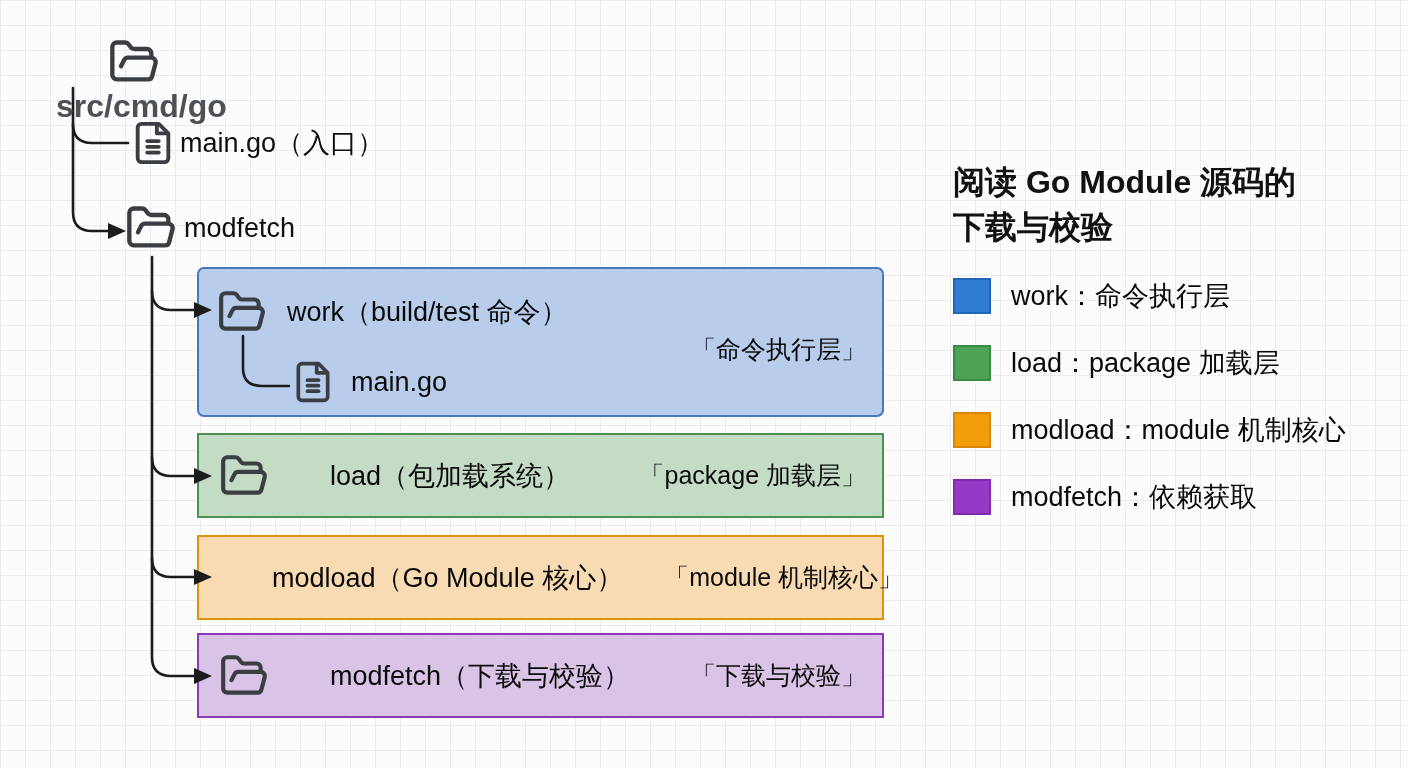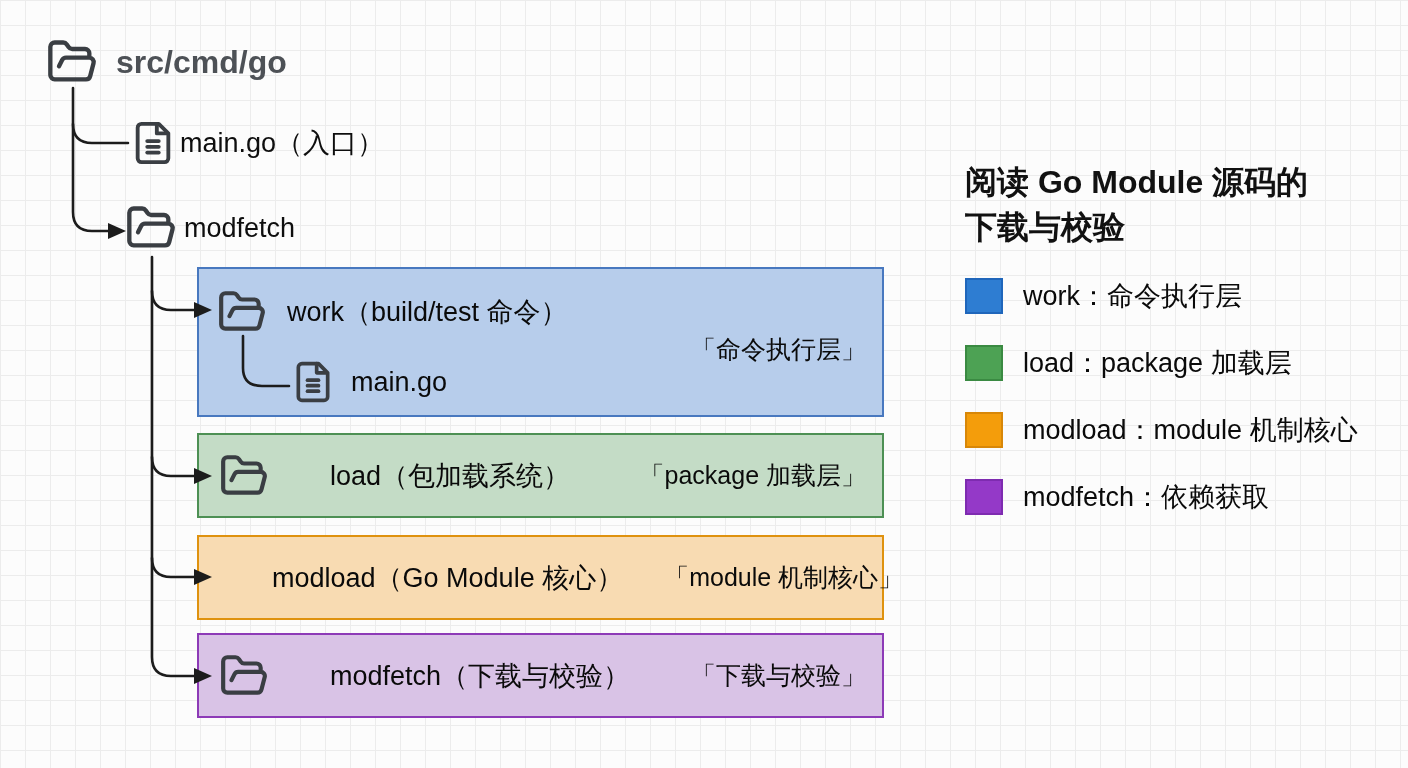--- a/index.html
+++ b/index.html
@@ -31,38 +31,38 @@
   }
   .root-label{
     font-size:32px;font-weight:bold;color:#4d5156;margin-left:14px;
   }
   .node-label{margin-left:4px;}
   .box{
     position:absolute;left:197px;width:687px;z-index:1;
     border:2px solid;box-sizing:border-box;
   }
   .box .icon svg{display:block;width:100%;height:100%;}
-  .box-work{top:267px;height:150px;}
+  .box-work{top:267px;height:150px;border-radius:7px;}
   .box-row{
     position:absolute;display:flex;align-items:center;z-index:3;
   }
   .flexbox{
     height:85px;display:flex;align-items:center;
     padding:0 16px;box-sizing:border-box;gap:41px;
   }
   .flexbox .box-label{margin-left:16px;flex:1;}
   .box-label{color:#0a0a0a;font-size:27px;white-space:nowrap;}
   .layer-tag{
     color:#0a0a0a;font-size:25px;white-space:nowrap;z-index:3;
   }
   .tag-abs{position:absolute;right:16px;top:64px;}
   .box-load{top:433px;}
   .box-modload{top:535px;}
   .box-modfetch{top:633px;}
-  .panel{position:absolute;left:953px;top:160px;z-index:3;margin-left:12px;}
+  .panel{position:absolute;left:953px;top:160px;z-index:3;}
   .panel-title{
     font-size:32px;font-weight:bold;color:#111;line-height:45px;
     white-space:nowrap;
   }
   .legend{margin-top:28px;}
   .legend-item{
     display:flex;align-items:flex-start;height:36px;margin-bottom:31px;
   }
   .legend-swatch{
     width:34px;height:32px;border:2px solid;box-sizing:content-box;
@@ -96,21 +96,21 @@
     </g>
     <g fill="#1c1c1c" stroke="none">
       <polygon points="108,223 126,231 108,239"></polygon>
       <polygon points="194,302 212,310 194,318"></polygon>
       <polygon points="194,468 212,476 194,484"></polygon>
       <polygon points="194,569 212,577 194,585"></polygon>
       <polygon points="194,668 212,676 194,684"></polygon>
     </g>
   </svg>
 
-  <div class="node" style="left:42px;top:36px;">
+  <div class="node" style="left:42px;top:36px;flex-direction:column;">
     <span class="icon" style="width:60px;height:52px;">
       <svg viewBox="0 0 24 24" fill="none" stroke="#3a3e43" stroke-width="2" stroke-linecap="round" stroke-linejoin="round">
           <path d="m6 14 1.45-2.9A2 2 0 0 1 9.24 10H20a2 2 0 0 1 1.94 2.5l-1.55 6a2 2 0 0 1-1.94 1.5H4a2 2 0 0 1-2-2V5c0-1.1.9-2 2-2h3.93a2 2 0 0 1 1.66.9l.82 1.2a2 2 0 0 0 1.66.9H18a2 2 0 0 1 2 2v2"></path>
         </svg>
     </span>
     <span class="label root-label">src/cmd/go</span>
   </div>
 
   <div class="node" style="left:130px;top:117px;">
     <span class="icon" style="width:46px;height:52px;">

